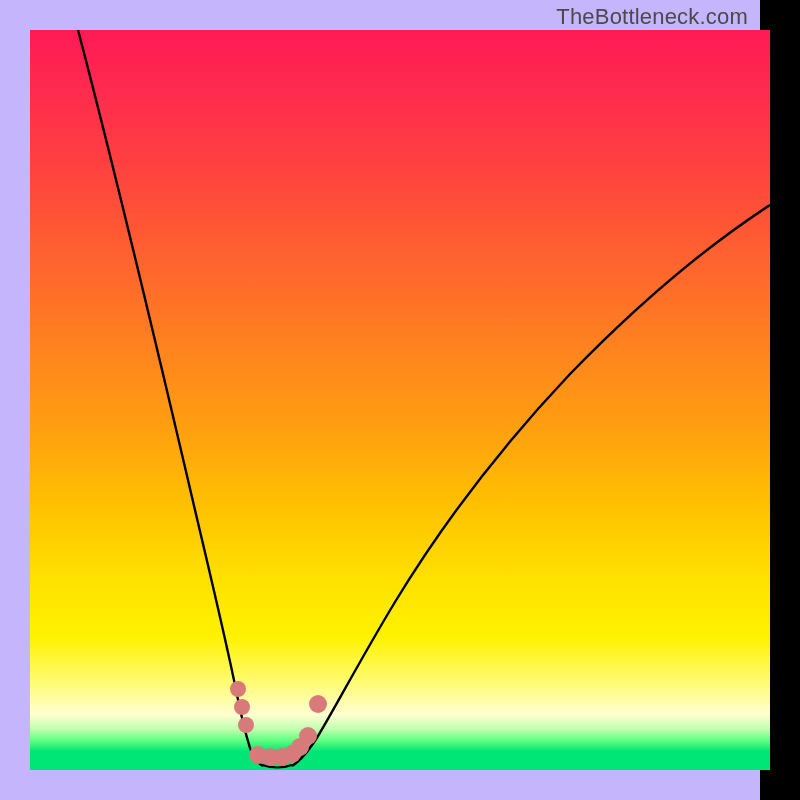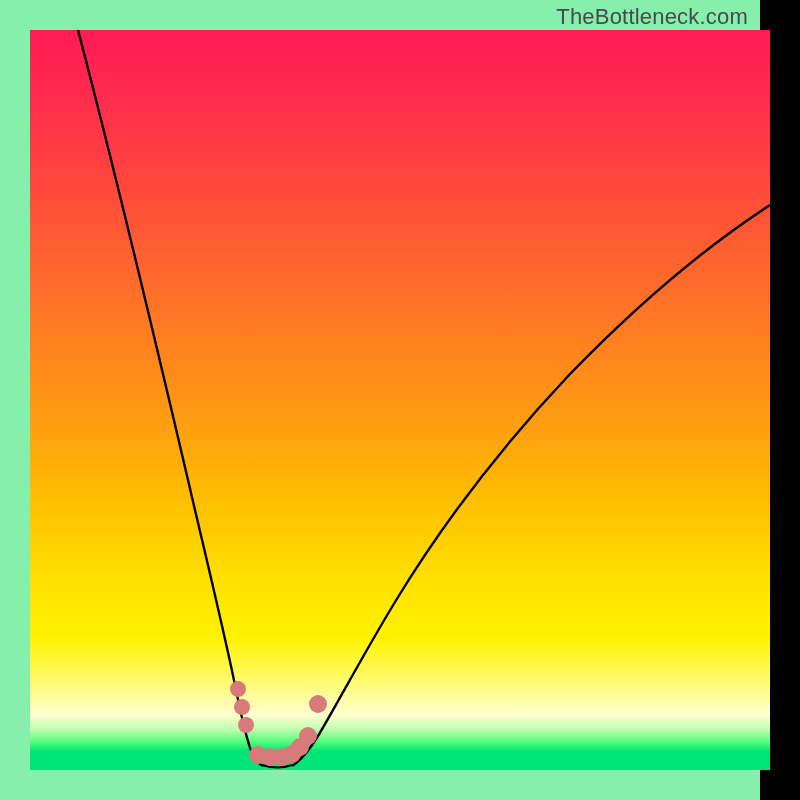--- a/index.html
+++ b/index.html
@@ -10,21 +10,21 @@
     background: #000;
     overflow: hidden;
     font-family: Arial, Helvetica, sans-serif;
   }
   .frame {
     position: absolute;
     left: 0;
     top: 0;
     width: 760px;
     height: 800px;
-    background: #86efac;
+    background: #c4b5fd;
   }
   .plot {
     position: absolute;
     left: 30px;
     top: 30px;
     width: 740px;
     height: 740px;
     
     background: linear-gradient(
       to bottom,

